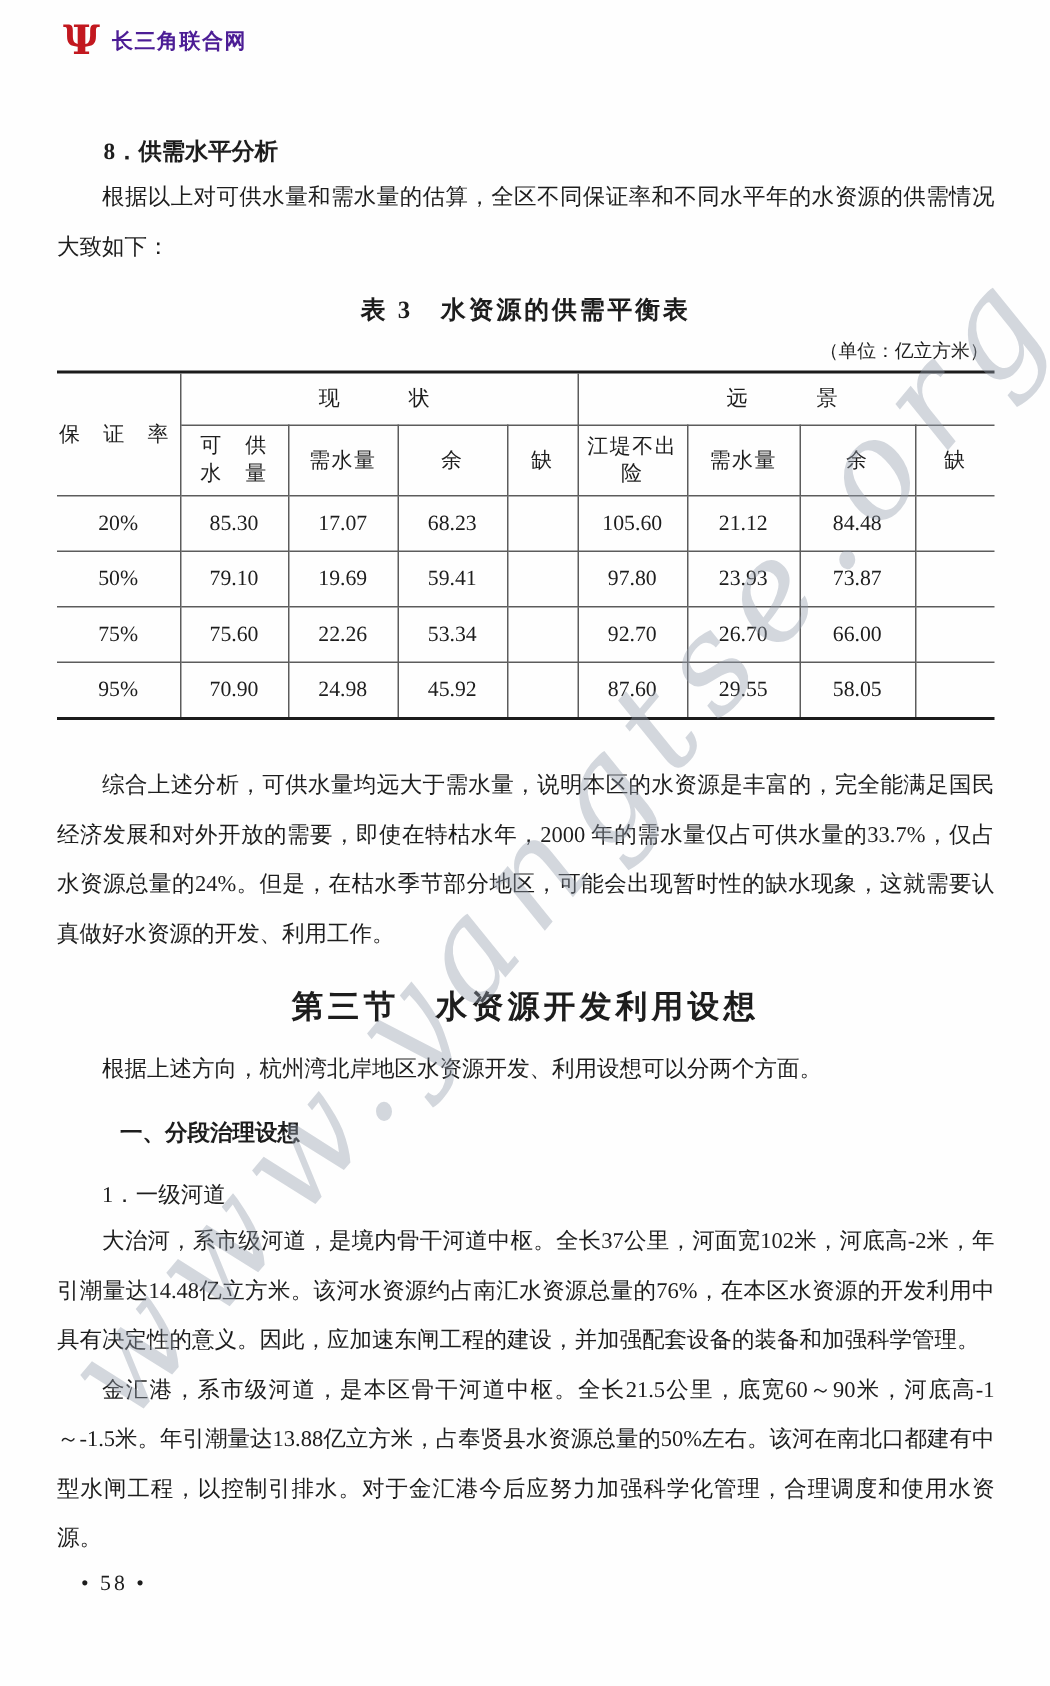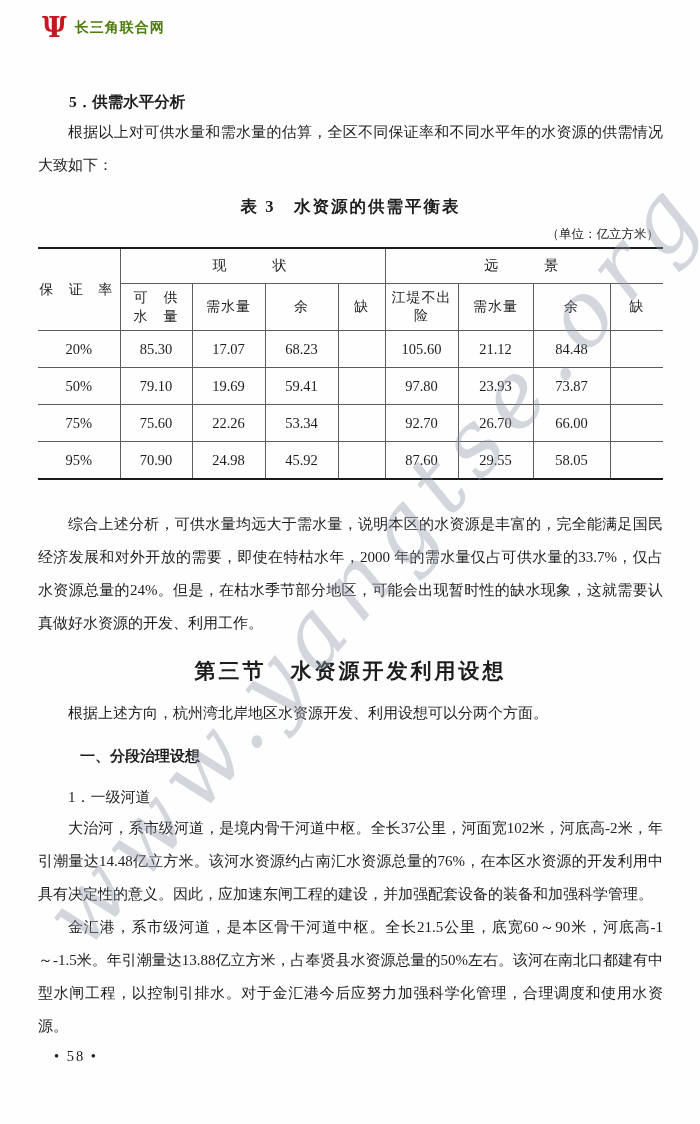--- a/index.html
+++ b/index.html
@@ -5,21 +5,21 @@
   html,body { margin:0; padding:0; background:#e8e8e8; }
   .page {
     position:relative; width:700px; height:1124px; margin:0 auto;
     background:#fefefe; overflow:hidden;
     font-family:"Liberation Serif","DejaVu Serif",serif;
     color:#1d1d1d;
   }
   
   .site-header { position:absolute; left:42px; top:14px; display:flex; align-items:center; gap:8px; z-index:2; }
   .logo-glyph { color:#c2181f; font-size:27px; font-weight:bold; line-height:1; font-family:"DejaVu Serif",serif; }
-  .site-name  { font-size:14px; font-weight:bold; color:#4d7c0f; letter-spacing:1px;
+  .site-name  { font-size:14px; font-weight:bold; color:#4c1d95; letter-spacing:1px;
                 font-family:"Liberation Sans","DejaVu Sans",sans-serif; }
   
   .content { position:absolute; left:38px; top:88px; width:625px; z-index:1; }
   .h-analysis { font-size:15.5px; font-weight:bold; line-height:28px; text-indent:2em; margin:0; }
   .para { font-size:15px; line-height:33px; text-align:justify; text-indent:2em; margin:0; }
   .tbl-caption { font-size:16.5px; font-weight:bold; text-align:center; letter-spacing:2px; margin:14px 0 0 0; }
   .tbl-unit { font-size:12.5px; text-align:right; margin:8px 4px 4px 0; }
   
   .tbl-wrap { border-top:2.5px solid #1b1b1b; border-bottom:2.5px solid #1b1b1b; }
   table.bal { border-collapse:collapse; width:100%; table-layout:fixed; border-style:hidden; }
@@ -52,21 +52,21 @@
 
   <div class="site-header">
     <span class="logo-glyph">Ψ</span>
     <span class="site-name">长三角联合网</span>
   </div>
 
   <div class="watermark">www.yangtse.org.cn</div>
 
   <div class="content">
 
-    <p class="h-analysis">5．供需水平分析</p>
+    <p class="h-analysis">8．供需水平分析</p>
     <p class="para">根据以上对可供水量和需水量的估算，全区不同保证率和不同水平年的水资源的供需情况大致如下：</p>
 
     <p class="tbl-caption">表 3　水资源的供需平衡表</p>
     <p class="tbl-unit">（单位：亿立方米）</p>
 
     <div class="tbl-wrap">
       <table class="bal">
         <colgroup>
           <col style="width:82px">
             <col style="width:72px">

